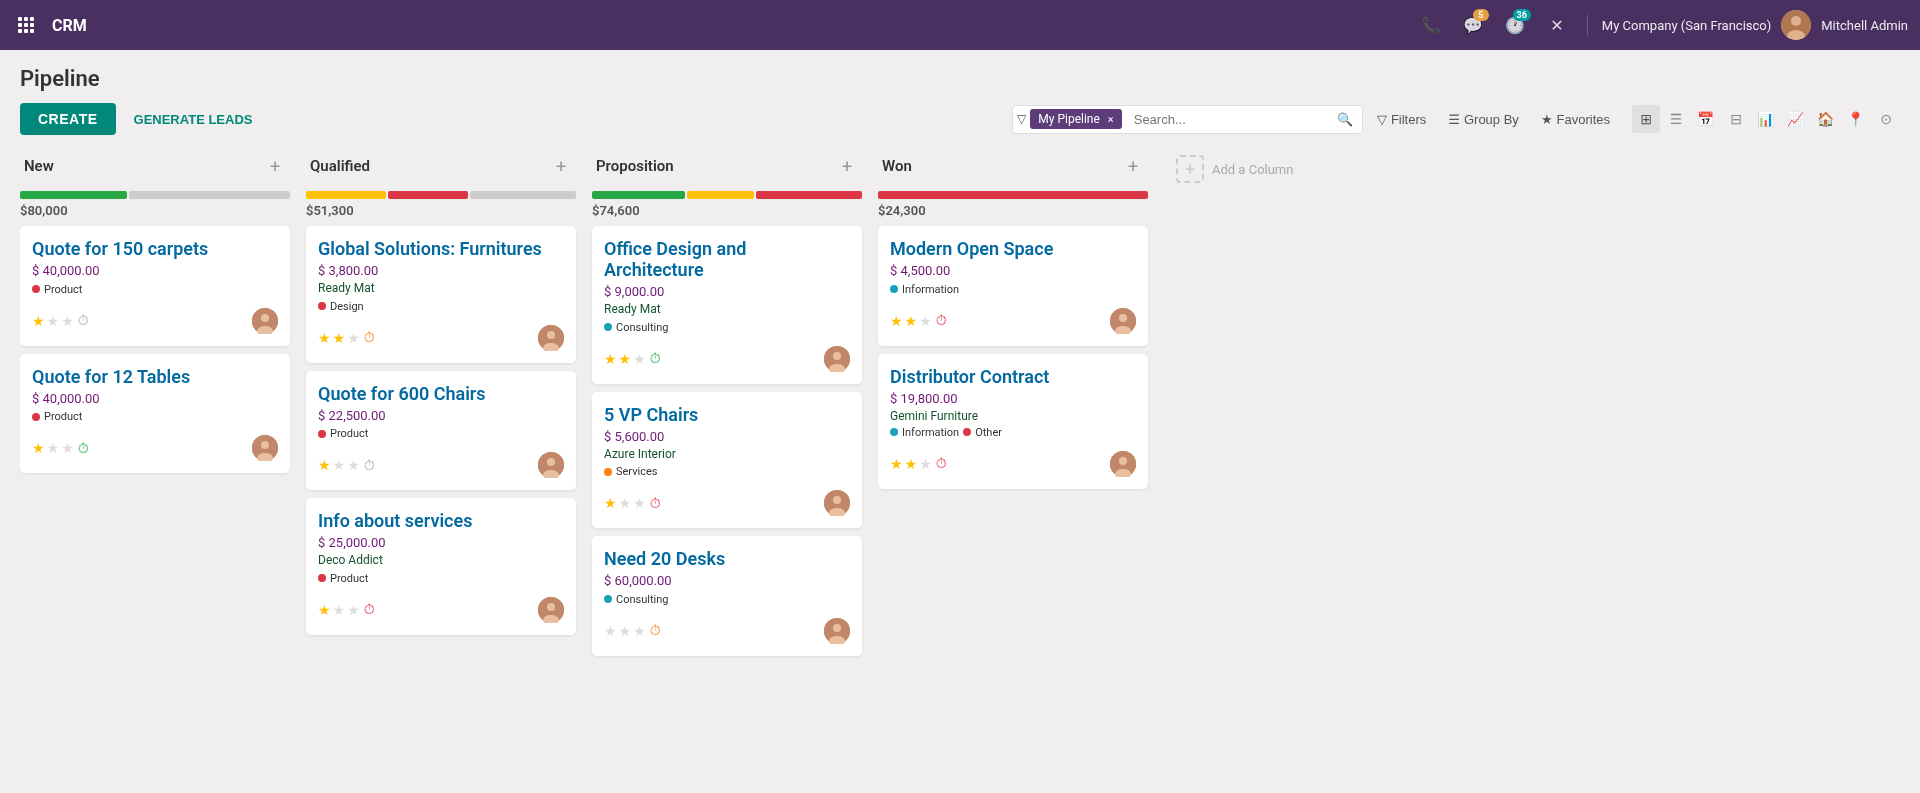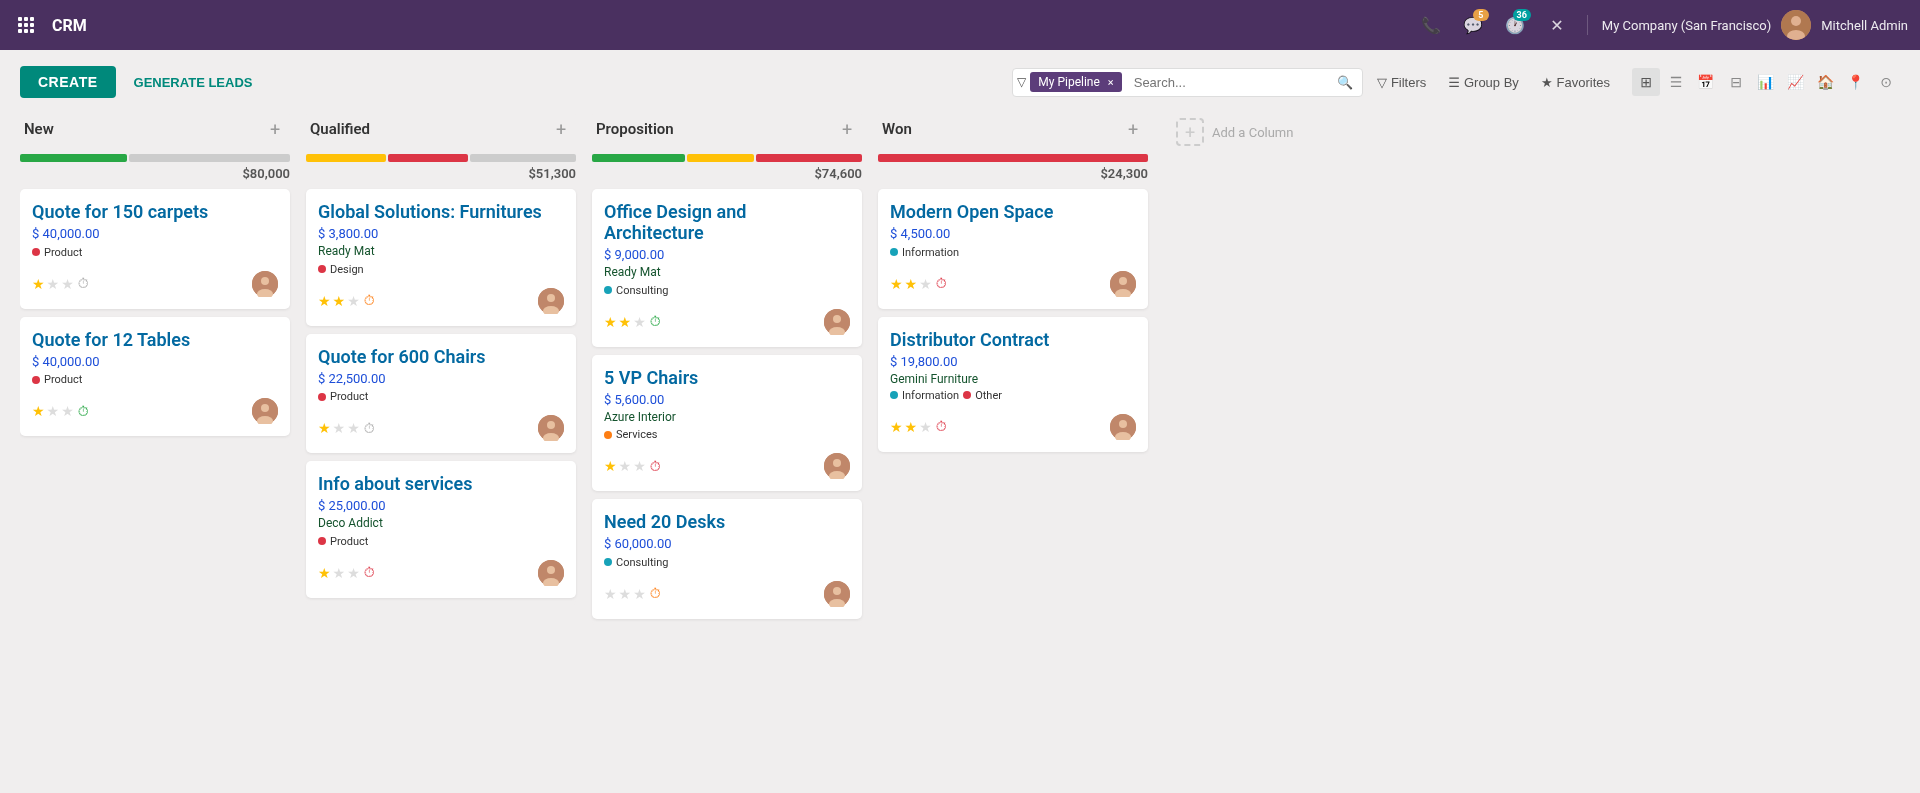--- a/index.html
+++ b/index.html
@@ -51,26 +51,26 @@
     .view-icon-btn.active { background: #e0e0e0; color: #555; }
 
     
     .kanban-board { display: flex; gap: 16px; align-items: flex-start; overflow-x: auto; padding-bottom: 16px; }
 
     .kanban-column { background: #f0eeee; border-radius: 6px; width: 270px; min-width: 270px; }
     .kanban-column-header { display: flex; align-items: center; justify-content: space-between; padding: 8px 4px; margin-bottom: 6px; }
     .kanban-col-title { font-size: 15px; font-weight: 600; color: #333; }
     .kanban-col-add { width: 22px; height: 22px; display: flex; align-items: center; justify-content: center; color: #999; cursor: pointer; font-size: 18px; border-radius: 3px; }
 
-    .kanban-col-amount { font-size: 13px; font-weight: 600; color: #555; margin-bottom: 8px; text-align: right; }
+    .kanban-col-amount { font-size: 13px; font-weight: 600; color: #555; margin-bottom: 8px; text-align: left; }
 
     
     .kanban-card { background: #fff; border-radius: 5px; padding: 12px; margin-bottom: 8px; box-shadow: 0 1px 3px rgba(0,0,0,0.08); cursor: pointer; }
     .card-title { font-size: 18px; font-weight: 600; color: #0369a1; margin-bottom: 4px; }
-    .card-amount { font-size: 13px; color: #1d4ed8; margin-bottom: 3px; }
+    .card-amount { font-size: 13px; color: #701a75; margin-bottom: 3px; }
     .card-partner { font-size: 12px; color: #14532d; margin-bottom: 3px; }
     .card-tag { display: inline-flex; align-items: center; gap: 4px; font-size: 11px; margin-bottom: 6px; }
     .card-tag-dot { width: 8px; height: 8px; border-radius: 50%; display: inline-block; }
     .card-footer { display: flex; align-items: center; justify-content: space-between; margin-top: 6px; }
     .card-stars { display: flex; gap: 2px; }
     .star { color: #ffc107; font-size: 14px; }
     .star-empty { color: #ddd; font-size: 14px; }
     .card-avatar { width: 26px; height: 26px; border-radius: 50%; background: #c0876a; display: flex; align-items: center; justify-content: center; color: #fff; font-size: 10px; }
     .card-clock { font-size: 14px; }
 
@@ -120,20 +120,21 @@
           <circle cx="15" cy="11" r="5" fill="#e0b090"></circle>
           <ellipse cx="15" cy="26" rx="9" ry="6" fill="#e0b090"></ellipse>
         </svg>
     </div>
     <div class="topnav-username">Mitchell Admin</div>
   </div>
 </nav>
 
 <div class="content">
 
+  <div class="page-title">Pipeline</div>
 
   <div class="toolbar">
     <button class="btn-create">CREATE</button>
     <button class="btn-generate">GENERATE LEADS</button>
 
     <div class="toolbar-right">
 
       <div class="search-box">
         <div style="display:flex;align-items:center;padding:2px 4px;gap:4px;">
           <span style="color:#555;font-size:12px;">▽</span>

